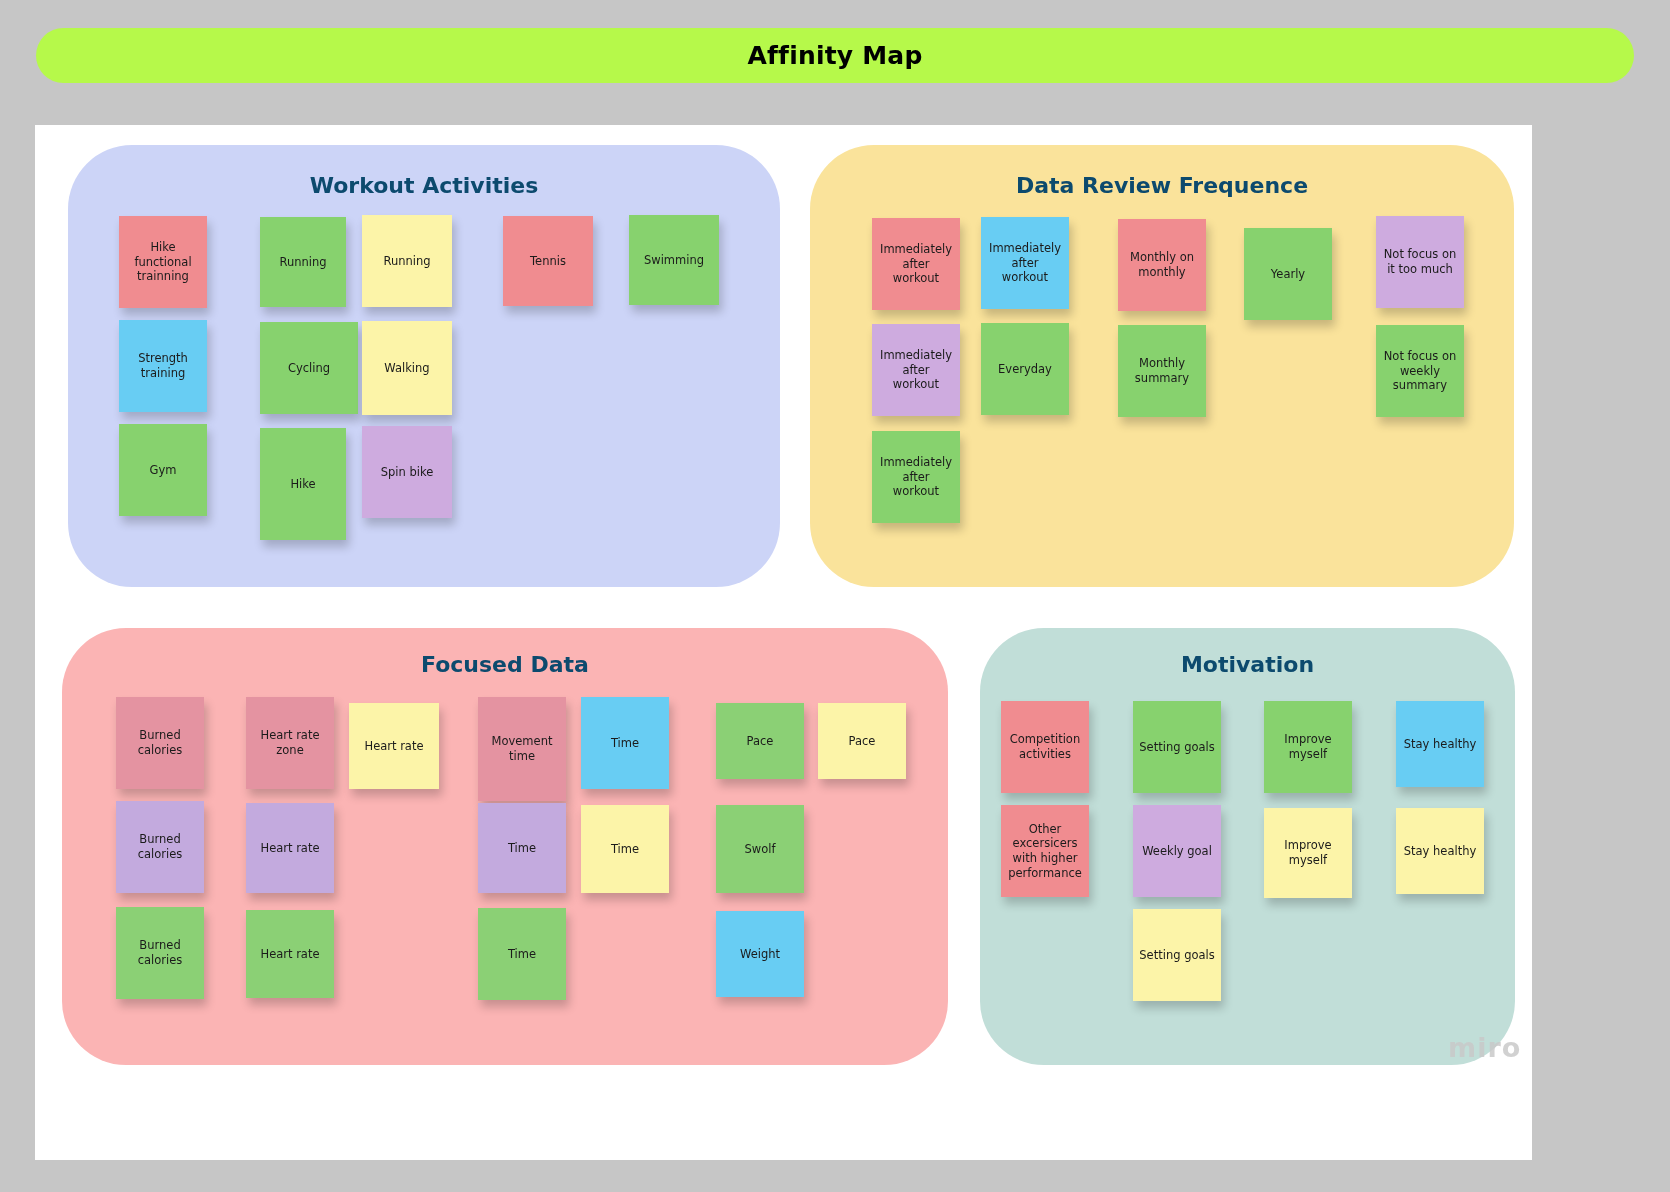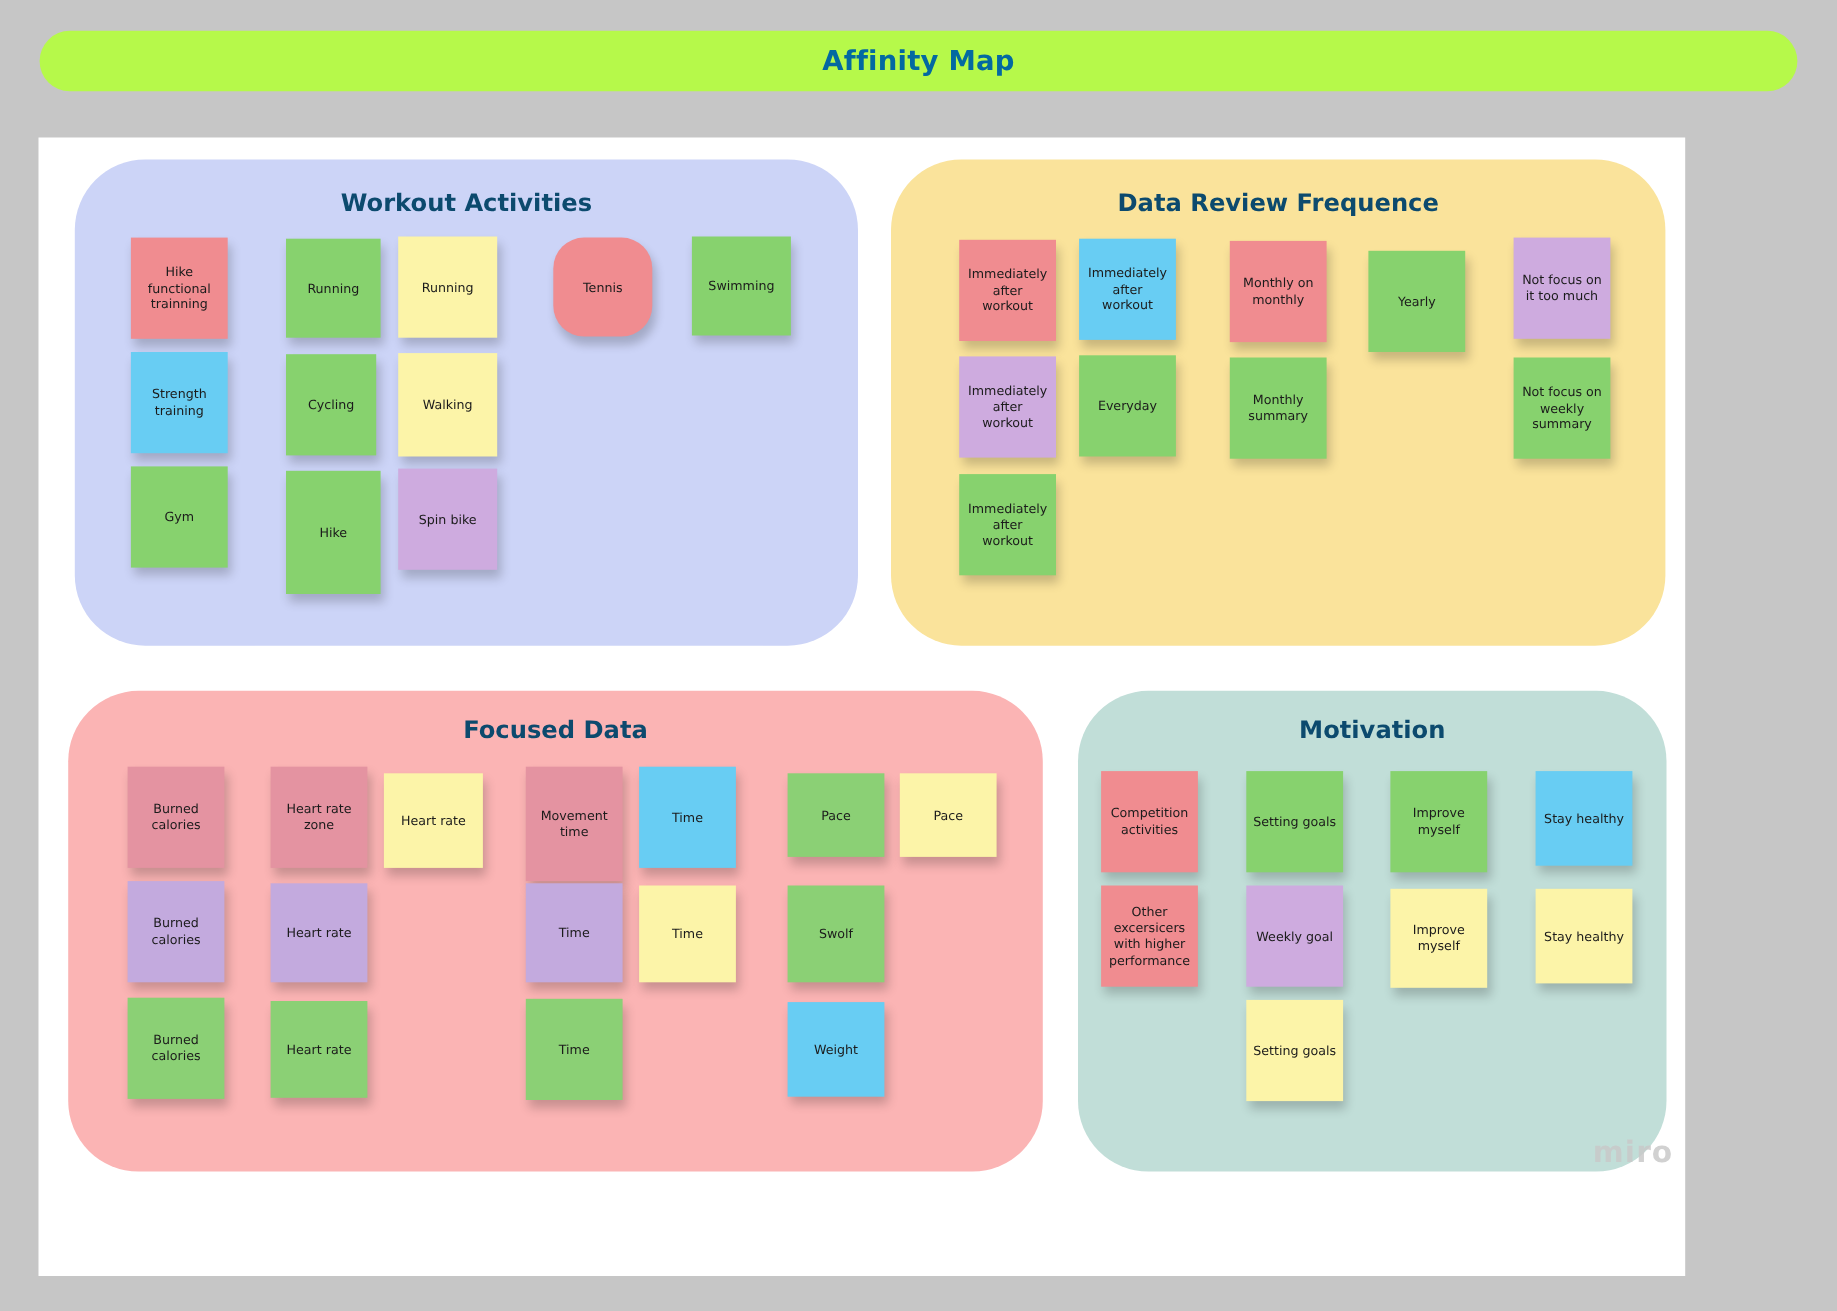--- a/index.html
+++ b/index.html
@@ -25,21 +25,21 @@
     background: #b6f94a;
     border-radius: 28px;
     display: flex;
     align-items: center;
     justify-content: center;
   }
   #title-banner .title-text {
     font-family: "DejaVu Sans", sans-serif;
     font-weight: bold;
     font-size: 25px;
-    color: #0369a1;
+    color: #000000;
     letter-spacing: 0.2px;
   }
 
   
   #board-canvas {
     position: absolute;
     left: 35px;
     top: 125px;
     width: 1497px;
     height: 1035px;
@@ -162,30 +162,30 @@
 
 <div class="note n-red" style="left: 119px; top: 216px; width: 88px; height: 92px;">
     <span>Hike functional trainning</span>
   </div>
 <div class="note n-green" style="left: 260px; top: 217px; width: 86px; height: 90px;">
     <span>Running</span>
   </div>
 <div class="note n-yellow" style="left: 362px; top: 215px; width: 90px; height: 92px;">
     <span>Running</span>
   </div>
-<div class="note n-red" style="left: 503px; top: 216px; width: 90px; height: 90px; border-radius: 28px;">
+<div class="note n-red" style="left: 503px; top: 216px; width: 90px; height: 90px;">
     <span>Tennis</span>
   </div>
 <div class="note n-green" style="left: 629px; top: 215px; width: 90px; height: 90px;">
     <span>Swimming</span>
   </div>
 <div class="note n-blue" style="left: 119px; top: 320px; width: 88px; height: 92px;">
     <span>Strength training</span>
   </div>
-<div class="note n-green" style="left: 260px; top: 322px; width: 82px; height: 92px;">
+<div class="note n-green" style="left: 260px; top: 322px; width: 98px; height: 92px;">
     <span>Cycling</span>
   </div>
 <div class="note n-yellow" style="left: 362px; top: 321px; width: 90px; height: 94px;">
     <span>Walking</span>
   </div>
 <div class="note n-green" style="left: 119px; top: 424px; width: 88px; height: 92px;">
     <span>Gym</span>
   </div>
 <div class="note n-green" style="left: 260px; top: 428px; width: 86px; height: 112px;">
     <span>Hike</span>

